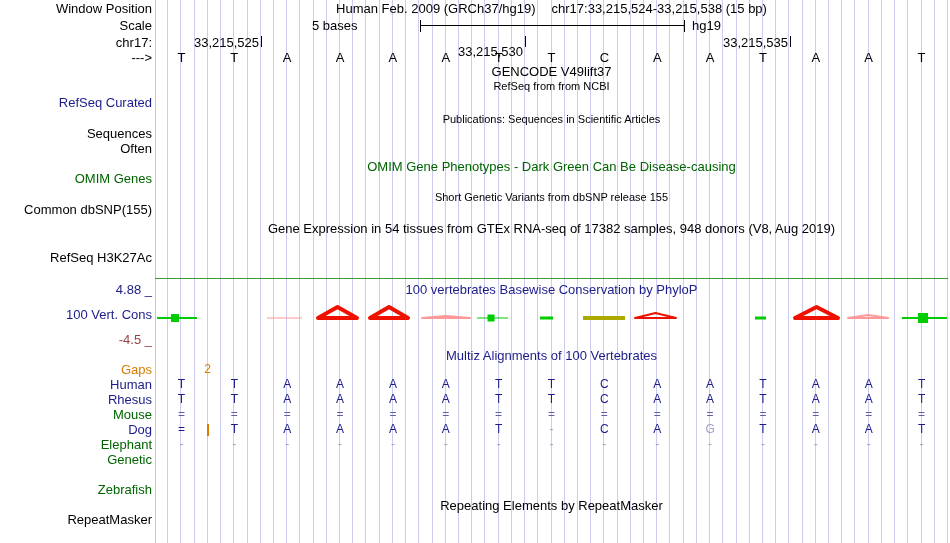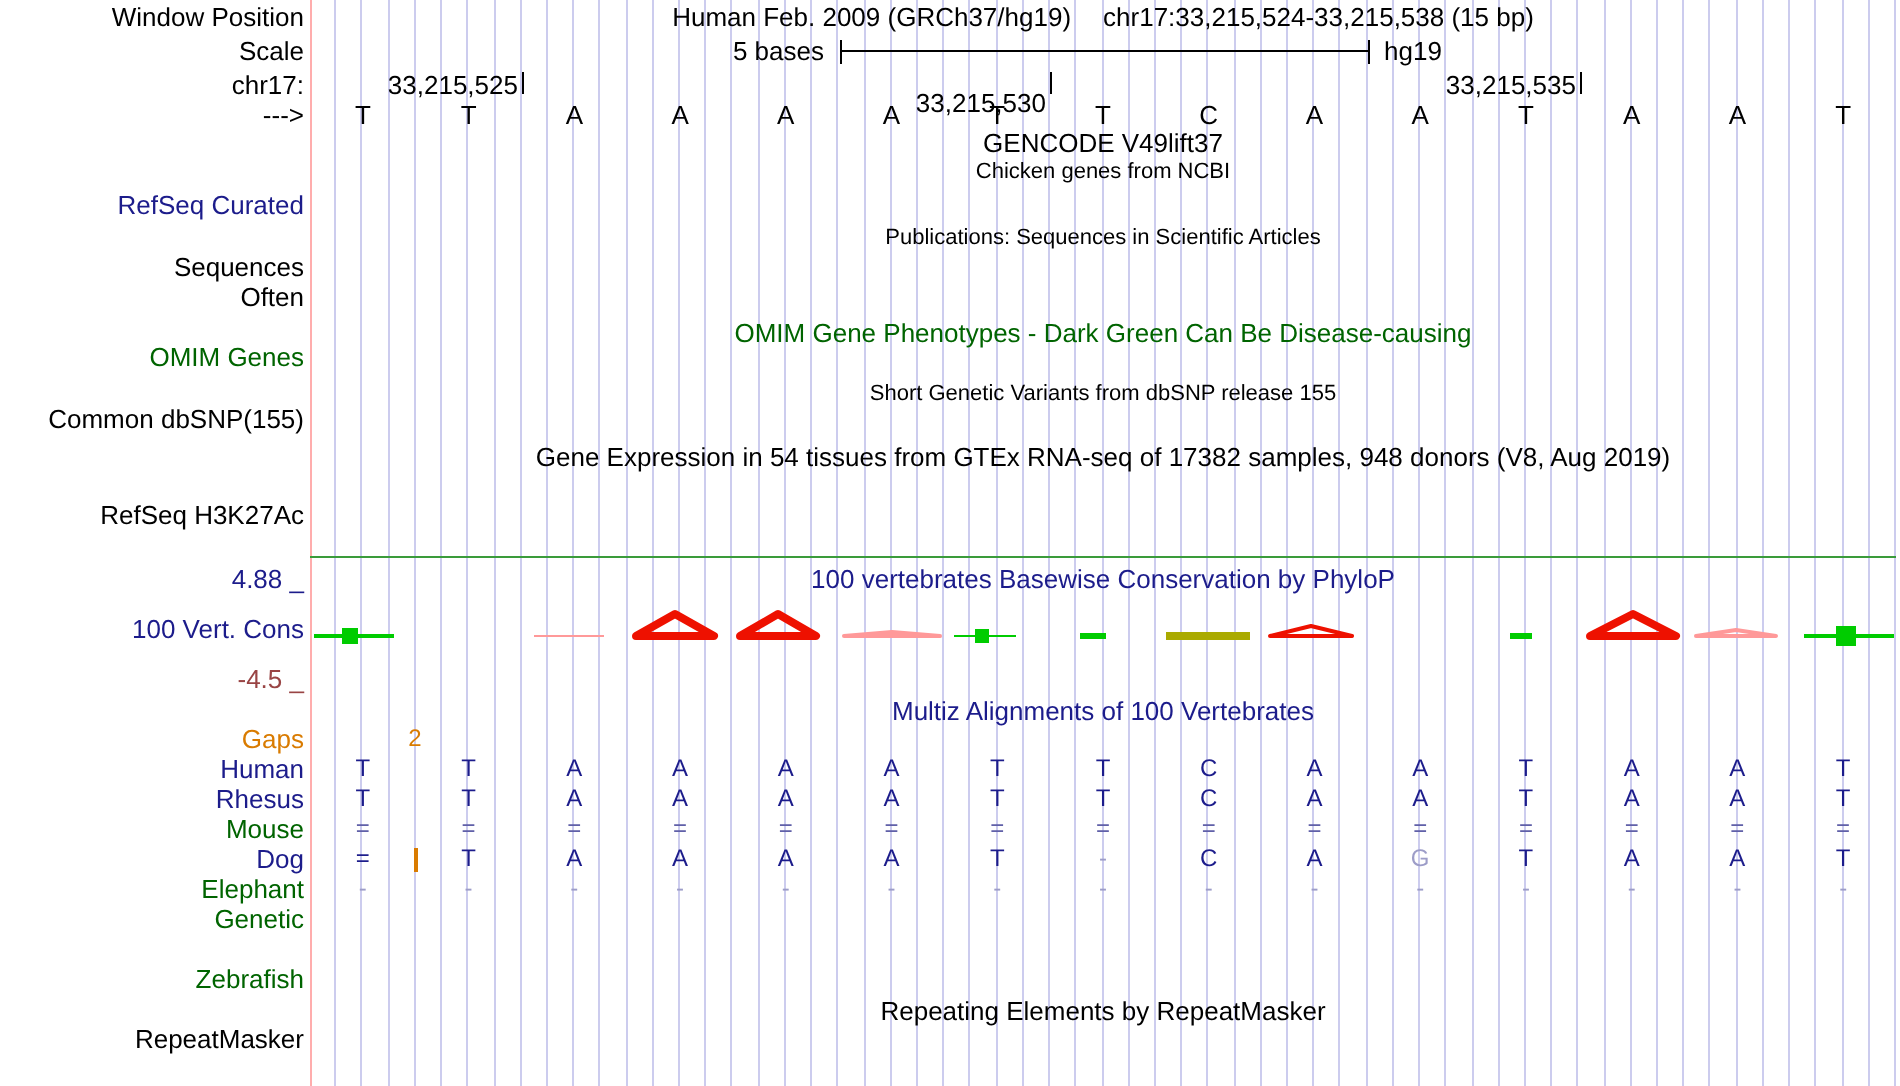--- a/index.html
+++ b/index.html
@@ -111,28 +111,28 @@
       <div class="grid" style="left: 38.65px;"></div>
       <div class="grid" style="left: 25.4333px;"></div>
       <div class="grid" style="left: 12.2167px;"></div>
     <div class="edge"></div>
     <div class="green-sep"></div>
 
     <div class="ctitle f13" style="top:2px">
       <span>Human Feb. 2009 (GRCh37/hg19)</span><span style="display:inline-block;width:16px"></span><span>chr17:33,215,524-33,215,538 (15 bp)</span>
     </div>
 
-    <div class="scale-text" style="top:19px;left:157px;width:100px;text-align:right">5 bases</div>
+    <div class="scale-text" style="top:19px;left:157px;width:100px;">5 bases</div>
     <div class="ruler-line" style="top:25px;left:265px;width:264px"></div>
     <div class="ruler-tick" style="top:20px;left:265px"></div>
     <div class="ruler-tick" style="top:20px;left:529px"></div>
     <div class="scale-text" style="top:19px;left:537px">hg19</div>
 
     <div class="ctitle f13" style="top:65px">GENCODE V49lift37</div>
-    <div class="ctitle f11" style="top:80px">Chicken genes from NCBI</div>
+    <div class="ctitle f11" style="top:80px">RefSeq from from NCBI</div>
     <div class="ctitle f11" style="top:113px">Publications: Sequences in Scientific Articles</div>
     <div class="ctitle f13 green" style="top:160px">OMIM Gene Phenotypes - Dark Green Can Be Disease-causing</div>
     <div class="ctitle f11" style="top:191px">Short Genetic Variants from dbSNP release 155</div>
     <div class="ctitle f13" style="top:222px">Gene Expression in 54 tissues from GTEx RNA-seq of 17382 samples, 948 donors (V8, Aug 2019)</div>
     <div class="ctitle f13 navy" style="top:283px">100 vertebrates Basewise Conservation by PhyloP</div>
     <div class="ctitle f13 navy" style="top:349px">Multiz Alignments of 100 Vertebrates</div>
     <div class="ctitle f13" style="top:499px">Repeating Elements by RepeatMasker</div>
   <div class="coord" style="top: 36px; left: -26px;">33,215,525</div>
       <div class="tickbar" style="top: 36px; left: 106px;"></div>
       <div class="coord" style="top: 45px; left: 238px;">33,215,530</div>

